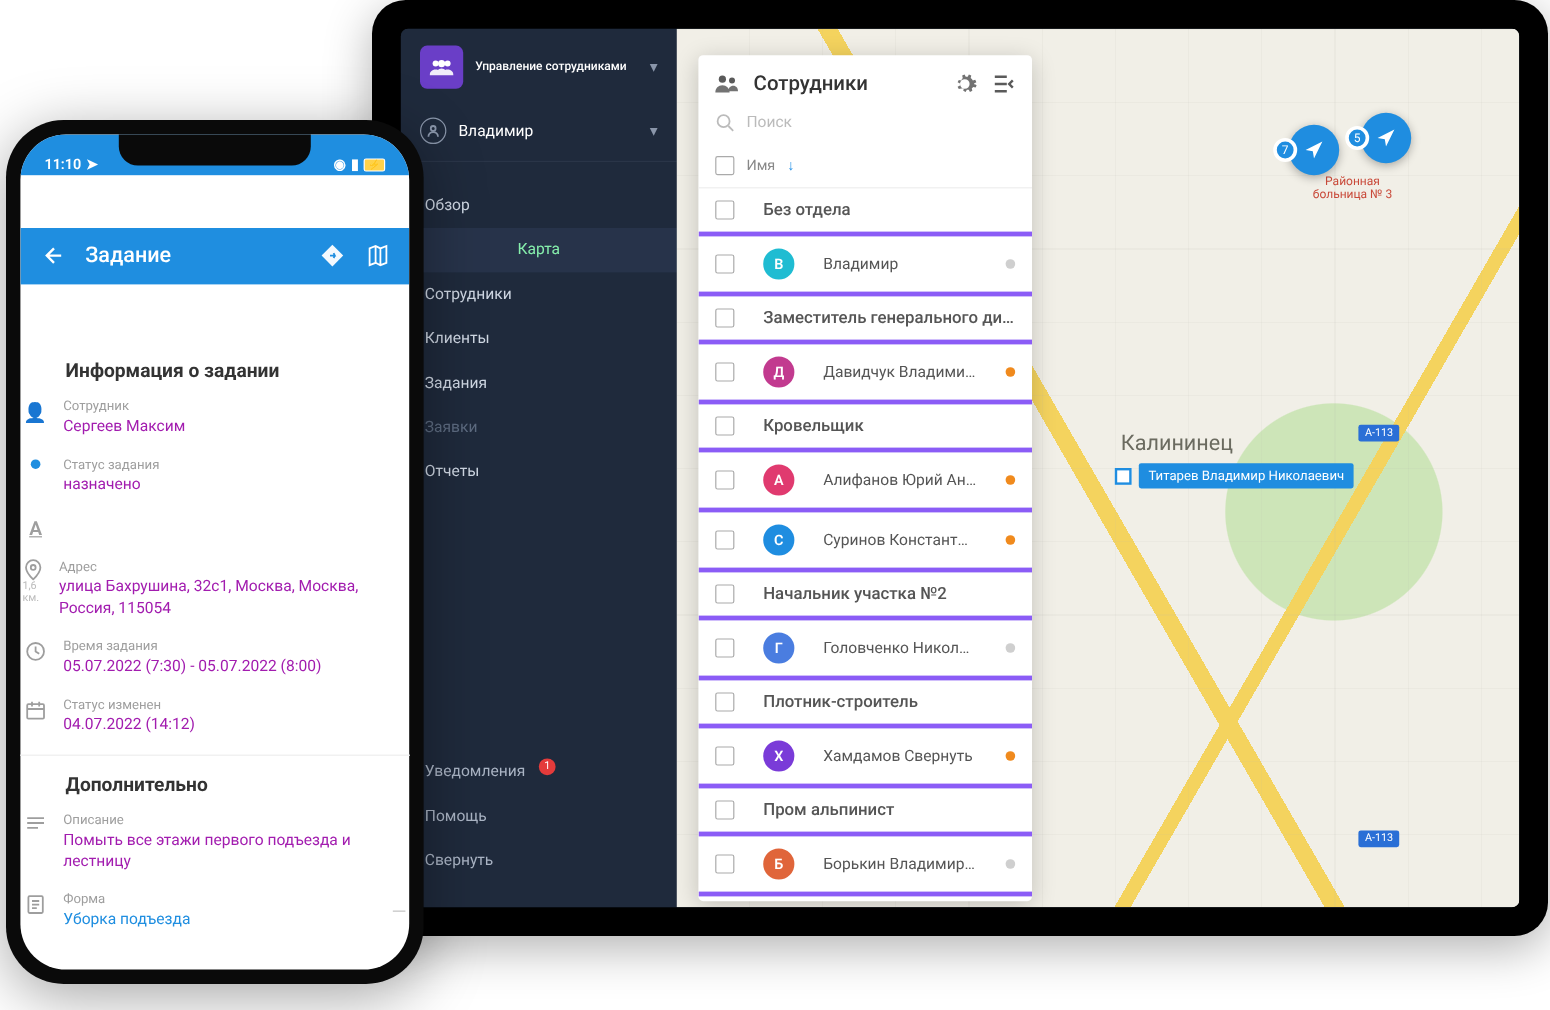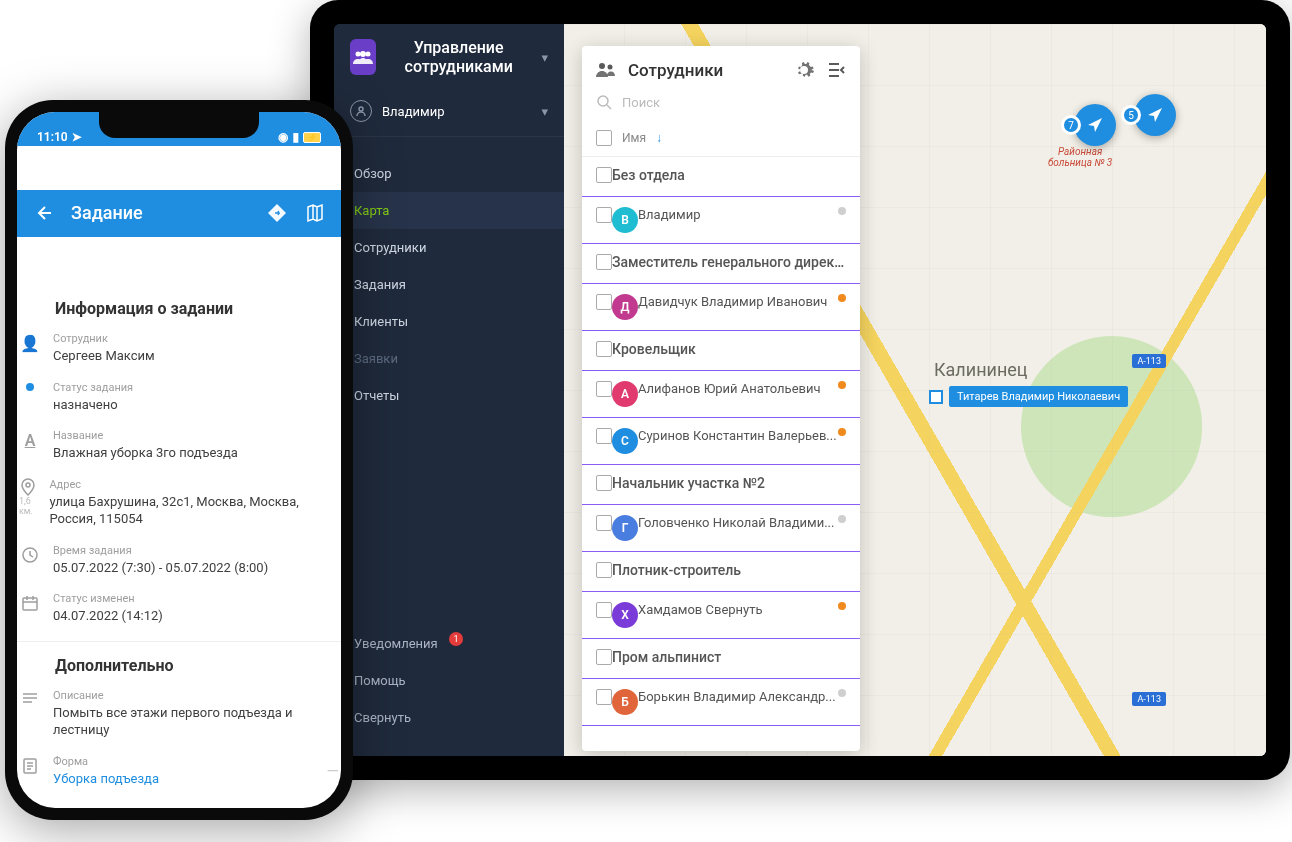--- a/index.html
+++ b/index.html
@@ -6,27 +6,27 @@
 body { background:#fff; width:1292px; height:842px; position:relative; overflow:hidden; }
 
 
 .tablet { position:absolute; left:310px; top:0; width:980px; height:780px; background:#000; border-radius:28px; padding:24px; box-shadow:0 10px 40px rgba(0,0,0,.3); }
 .tablet-screen { width:100%; height:100%; background:#1f2a3c; border-radius:6px; display:flex; overflow:hidden; position:relative; }
 
 
 .sb { width:230px; background:#1f2a3c; color:#aab4c4; display:flex; flex-direction:column; font-size:13px; }
 .sb-brand { display:flex; align-items:center; gap:10px; padding:14px 16px; }
 .sb-brand .logo { width:36px; height:36px; background:#6a3ec7; border-radius:6px; display:flex; align-items:center; justify-content:center; }
-.sb-brand .txt { color:#fff; font-weight:500; line-height:1.2; font-size:16px;text-align:center; }
+.sb-brand .txt { color:#fff; font-weight:500; line-height:1.2; font-size:10px;text-align:center; }
 .sb-brand .chev, .sb-user .chev { margin-left:auto; color:#8a96aa; }
 .sb-user { display:flex; align-items:center; gap:10px; padding:10px 16px 14px; border-bottom:1px solid #2a3548; }
 .sb-user .av { width:22px; height:22px; border:1.5px solid #8a96aa; border-radius:50%; display:flex; align-items:center; justify-content:center; font-size:11px; }
 .sb-nav { padding:18px 0 0; }
 .sb-item { padding:11px 20px; cursor:pointer; color:#cfd7e3; }
-.sb-item.active { background:#27334a; color:#84cc16; position:relative; }
+.sb-item.active { background:#27334a; color:#86efac; position:relative;text-align:center; }
 .sb-item.active::before { content:''; position:absolute; left:0; top:0; bottom:0; width:3px; background:#2a94e8; }
 .sb-item.dim { color:#5d6b80; }
 .sb-bottom { margin-top:auto; padding-bottom:20px; }
 .sb-bot { padding:11px 20px; position:relative; cursor:pointer; }
 .badge-dot { position:absolute; left:115px; top:7px; background:#e43b3b; color:#fff; width:14px; height:14px; border-radius:50%; font-size:9px; display:flex; align-items:center; justify-content:center; }
 
 
 .maparea { flex:1; position:relative; background:#f1efe7; overflow:hidden; }
 .map-bg { position:absolute; inset:0; background:
   linear-gradient(60deg, transparent 48%, #f4d35e 48%, #f4d35e 49.5%, transparent 49.5%),
@@ -51,42 +51,42 @@
 .panel-h { display:flex; align-items:center; gap:12px; padding:14px 14px 10px; }
 .panel-h .ttl { font-size:17px; font-weight:500; color:#333; }
 .panel-h .sp { flex:1; }
 .panel-h svg, .panel-h .ic { width:20px; height:20px; color:#5a5a5a; cursor:pointer; }
 .panel-s { display:flex; align-items:center; gap:10px; padding:4px 14px 10px; }
 .panel-s input { border:none; outline:none; font-size:13px; flex:1; color:#333; }
 .panel-s input::placeholder { color:#bbb; }
 .panel-cols { display:flex; align-items:center; gap:10px; padding:10px 14px; border-bottom:1px solid #eee; font-size:12px; color:#888; }
 .panel-cols .arr { color:#2a94e8; }
 .list { flex:1; overflow:hidden; }
-.row { display:flex; align-items:flex-start; gap:0; padding:10px 14px; border-bottom:1px solid #8b5cf6; font-size:13px; min-height:40px; }
+.row { display:flex; align-items:center; gap:24px; padding:10px 14px; border-bottom:4px solid #8b5cf6; font-size:13px; min-height:40px; }
 .row.group { font-weight:500; color:#333; font-size:14px; }
 .row .cb { width:16px; height:16px; border:1.5px solid #aaa; border-radius:2px; flex-shrink:0; cursor:pointer; }
 .row .avc { width:26px; height:26px; border-radius:50%; color:#fff; font-size:12px; font-weight:600; display:flex; align-items:center; justify-content:center; flex-shrink:0; }
 .row .nm { flex:1; color:#555; white-space:nowrap; overflow:hidden; text-overflow:ellipsis; }
 .row .st { width:8px; height:8px; border-radius:50%; flex-shrink:0; }
 
 
 .phone { position:absolute; left:5px; top:100px; width:348px; height:720px; background:#0a0a0a; border-radius:48px; padding:12px; box-shadow:0 10px 50px rgba(0,0,0,.35); z-index:5; }
 .phone::before { content:''; position:absolute; top:12px; left:50%; transform:translateX(-50%); width:160px; height:26px; background:#0a0a0a; border-radius:0 0 16px 16px; z-index:10; }
 .phone-screen { width:100%; height:100%; background:#fff; border-radius:38px; overflow:hidden; display:flex; flex-direction:column;gap:44px; }
 .ph-status { height:34px; background:#1f8ee0; color:#fff; display:flex; align-items:flex-end; padding:0 20px 2px; font-size:12px; font-weight:600; }
 .ph-status .r { margin-left:auto; display:flex; gap:4px; align-items:center; }
 .ph-bar { background:#1f8ee0; color:#fff; display:flex; align-items:center; gap:18px; padding:12px 16px 14px; }
 .ph-bar .ttl { font-size:18px; font-weight:500; }
 .ph-bar .sp { flex:1; }
 .ph-body { flex:1; overflow:auto; padding:14px 2px; color:#333; }
 .sec-ttl { font-size:16px; font-weight:700; margin:4px 0 14px 36px; }
 .fld { display:flex; gap:12px; margin-bottom:16px; align-items:flex-start; }
 .fld .ic { width:22px; color:#9e9e9e; flex-shrink:0; margin-top:2px; display:flex; justify-content:center; }
 .fld .lab { font-size:11px; color:#9e9e9e; margin-bottom:2px; }
-.fld .val { font-size:13px; color:#404040; line-height:1.35; }
+.fld .val { font-size:13px; color:#a21caf; line-height:1.35; }
 .fld .val.link { color:#1f8ee0; }
 .km { font-size:9px; color:#bbb; align-self:flex-end; margin-bottom:2px; }
 .divider { height:1px; background:#eee; margin:8px -16px 14px; }
 .collapse { margin-left:auto; color:#ccc; align-self:center; }
 </style>
 </head>
 <body>
 
 <div class="tablet">
  <div class="tablet-screen">
@@ -111,39 +111,39 @@
               <path d="M2 11c0-2.2 1.8-4 4-4s4 1.8 4 4"></path>
             </svg>
     </div>
     <div style="color:#fff">Владимир</div>
     <span class="chev">▾</span>
    </div>
    <div class="sb-nav" id="nav-menu">
           <div class="sb-item">Обзор</div>
           <div class="sb-item active">Карта</div>
           <div class="sb-item">Сотрудники</div>
+          <div class="sb-item">Клиенты</div>
           <div class="sb-item">Задания</div>
-          <div class="sb-item">Клиенты</div>
           <div class="sb-item dim">Заявки</div>
           <div class="sb-item">Отчеты</div>
         </div>
    <div class="sb-bottom">
     <div class="sb-bot">
       <span>Уведомления</span>
       <span class="badge-dot">1</span>
     </div>
     <div class="sb-bot">Помощь</div>
     <div class="sb-bot">Свернуть</div>
    </div>
   </div>
 
   <div class="maparea">
    <div class="map-bg"></div>
    <div class="map-label" style="left:370px; top:335px; font-size:18px; color:#6b6b60;">Калининец</div>
-   <div class="map-label" style="left:484px; top:122px; font-size:10px; color:#c94a3a; text-align:center; white-space:pre;font-style:italic;">Районная
+   <div class="map-label" style="left:530px; top:122px; font-size:10px; color:#c94a3a; text-align:center; white-space:pre;">Районная
 больница № 3</div>
    <div class="map-pin" style="left:510px; top:80px;">
      <svg width="20" height="20" viewBox="0 0 20 20" fill="#fff">
             <path d="M3 10l14-7-7 14-1-6z"></path>
           </svg>
      <span class="mini">7</span>
    </div>
    <div class="map-pin" style="left:570px; top:70px;">
      <svg width="20" height="20" viewBox="0 0 20 20" fill="#fff">
             <path d="M3 10l14-7-7 14-1-6z"></path>
@@ -300,24 +300,20 @@
           </div>
       <div>
             <div class="lab">Статус задания</div>
             <div class="val">назначено</div>
           </div>
     </div>
     <div class="fld">
       <div class="ic">
             <span style="text-decoration:underline;font-weight:600;">A</span>
           </div>
-      <div>
-            <div class="lab">Название</div>
-            <div class="val">Влажная уборка 3го подъезда</div>
-          </div>
     </div>
     <div class="fld">
       <div style="display:flex;flex-direction:column;align-items:center;width:22px;">
         <svg width="16" height="18" viewBox="0 0 16 18" fill="none" stroke="#9e9e9e" stroke-width="1.5">
               <path d="M8 1a6 6 0 016 6c0 4-6 10-6 10S2 11 2 7a6 6 0 016-6z"></path>
               <circle cx="8" cy="7" r="2"></circle>
             </svg>
         <span class="km">1,6 км.</span>
       </div>
       <div>

